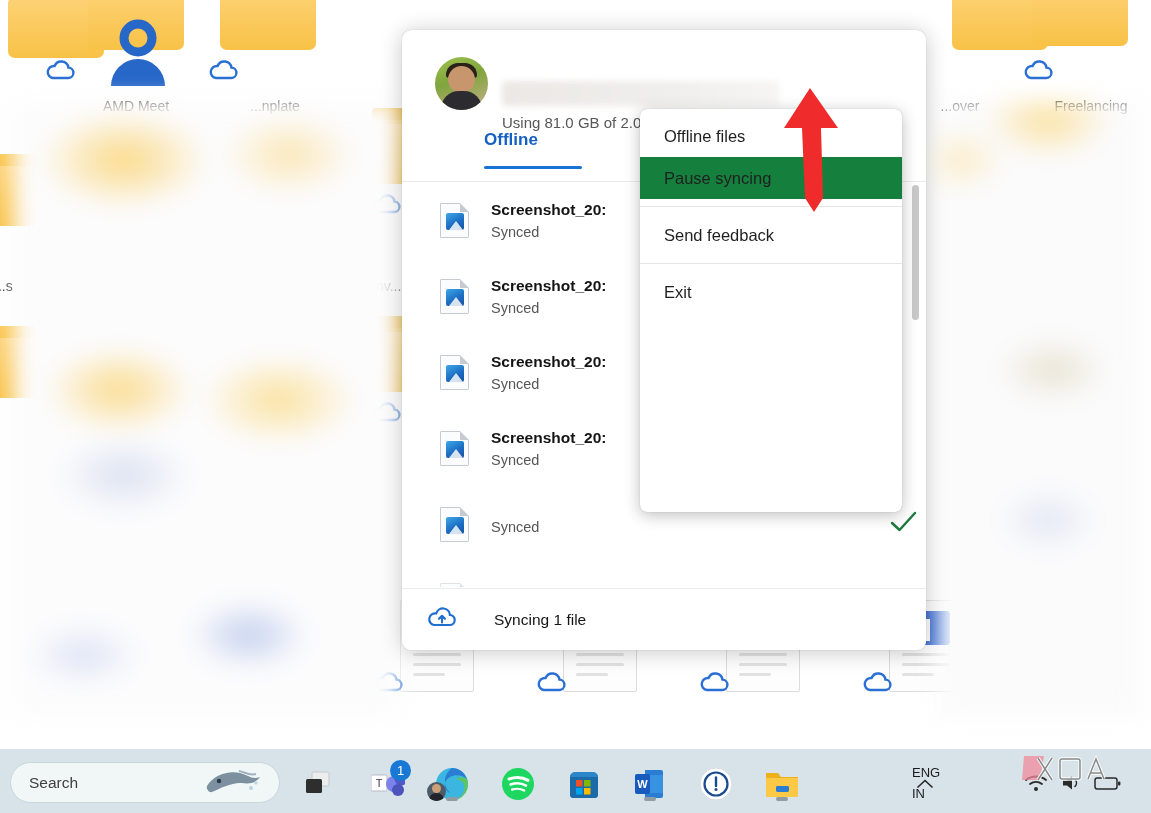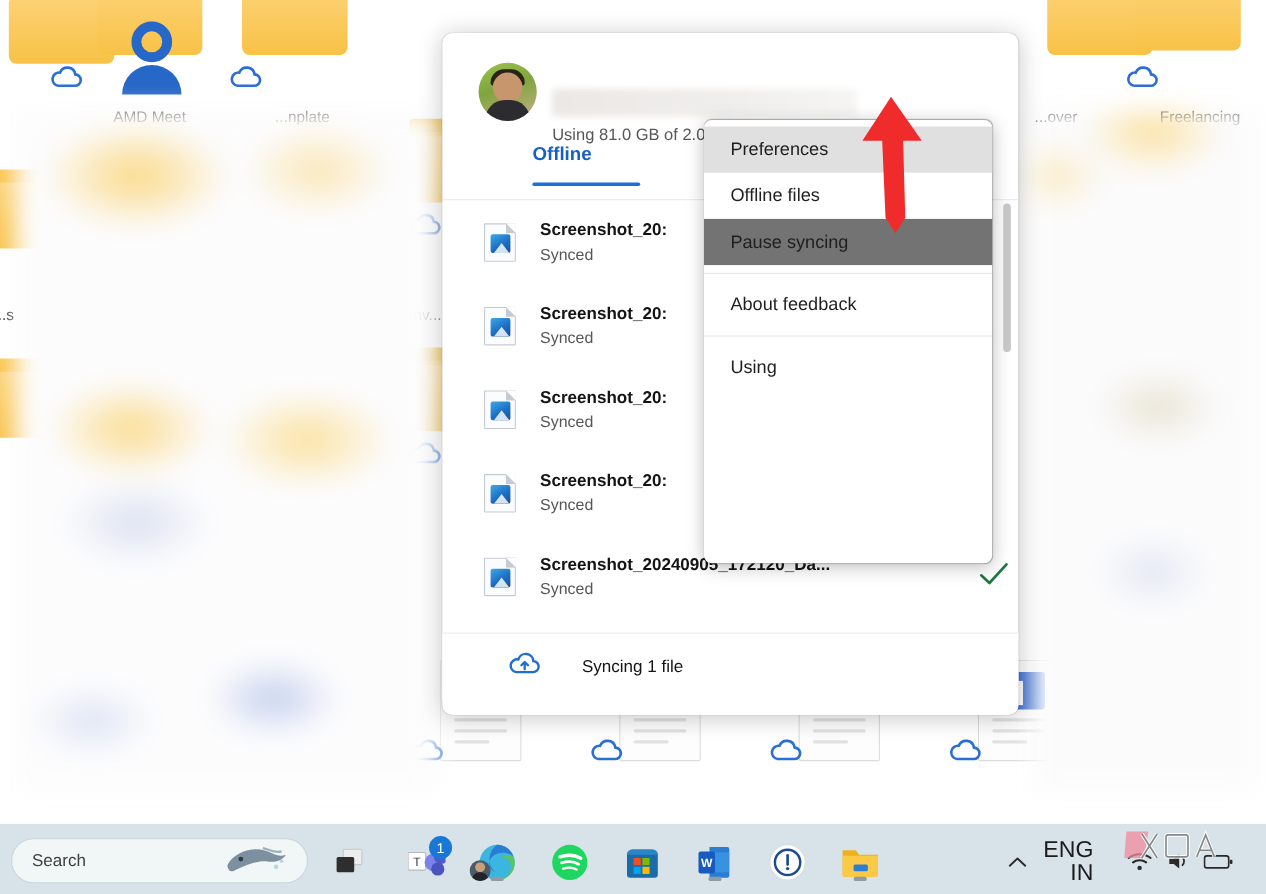--- a/index.html
+++ b/index.html
@@ -162,39 +162,39 @@
   }
   .filestatus { font-size:14.5px; color:#565656; margin-top:5px; }
   .checkmark { width:46px; flex:0 0 auto; text-align:center; }
 
   #panel-scrollbar {
     position:absolute; right:7px; top:155px; width:7px; height:135px;
     background:#c9c9c9; border-radius:4px; cursor:pointer;
   }
 
   #panel-footer {
-    position:absolute; left:0; bottom:13px; width:524px; height:62px;
+    position:absolute; left:0; bottom:0; width:524px; height:62px;
     background:#ffffff; border-top:1px solid #ececec;
-    display:flex; align-items:center; padding-left:59px;
+    display:flex; align-items:center; padding-left:24px;
   }
   #footer-text { margin-left:36px; font-size:15.5px; color:#141414; }
 
   
   #ctxmenu {
     position:absolute; left:640px; top:109px; width:262px; height:403px;
     background:#ffffff; border-radius:7px;
     box-shadow:0 3px 16px rgba(0,0,0,.26), 0 0 1px rgba(0,0,0,.3);
     padding:6px 0; z-index:40;
   }
   .menuitem {
     height:42px; display:flex; align-items:center; padding-left:24px;
     font-size:16.5px; color:#1f1f1f; cursor:pointer;
   }
   .menuitem.hl { background:#e0e0e0; }
-  .menuitem.hl2 { background:#737373; }
+  .menuitem.hl2 { background:#15803d; }
   .menusep { height:1px; background:#e6e6e6; margin:7px 0; }
 
   
   #red-arrow {
     position:absolute; left:762px; top:86px; width:94px; height:128px;
     z-index:60; pointer-events:none;
   }
 
   
   #taskbar {
@@ -210,22 +210,22 @@
   #ray { position:absolute; right:12px; top:3px; width:64px; height:35px; }
   .tbicon {
     position:absolute; top:14px; width:42px; height:42px; cursor:pointer;
     display:flex; align-items:center; justify-content:center;
   }
   .tbdot {
     position:absolute; bottom:4px; left:50%; margin-left:-6px;
     width:12px; height:4px; border-radius:2px; background:#8f9da3;
   }
   #lang {
-    position:absolute; left:948px; top:13px; width:46px;
-    text-align:right; font-size:21px; color:#1b1b1b; line-height:21px;
+    position:absolute; left:912px; top:13px; width:46px;
+    text-align:left; font-size:13px; color:#1b1b1b; line-height:21px;
     cursor:pointer;
   }
   #chevron-up-btn {
     position:absolute; left:908px; top:22px; width:34px; height:26px;
     cursor:pointer; display:flex; align-items:center; justify-content:center;
   }
   #tray {
     position:absolute; left:1024px; top:18px; width:112px; height:36px;
     display:flex; align-items:center; cursor:pointer;
   }
@@ -442,21 +442,20 @@
         <div class="filestatus">Synced</div>
       </div>
       <div class="checkmark"></div>
     </div>
 
     <div class="filerow">
       <div class="fileicon">
           <div class="pic"></div>
         </div>
       <div class="filetext">
-        <div class="filename">Screenshot_20240905_172120_Da...</div>
         <div class="filestatus">Synced</div>
       </div>
       <div class="checkmark">
         <svg width="27" height="22" viewBox="0 0 27 22">
           <polyline points="2,12 9.5,19 25,2" fill="none" stroke="#1d7a3e" stroke-width="2.4" stroke-linecap="round" stroke-linejoin="round"></polyline>
         </svg>
       </div>
     </div>
 
     <div class="filerow" style="opacity:.55;">
@@ -474,27 +473,26 @@
       <svg width="32" height="24" viewBox="0 0 32 24">
         <path d="M8 19h15.5a5 5 0 0 0 .4-10A7 7 0 0 0 10.2 7.5 5.6 5.6 0 0 0 8 19z" fill="none" stroke="#1f6fd0" stroke-width="2.2"></path>
         <path d="M16 16.5v-6M16 9.8l-3 3M16 9.8l3 3" fill="none" stroke="#1f6fd0" stroke-width="2.1" stroke-linecap="round" stroke-linejoin="round"></path>
       </svg>
     </div>
     <div id="footer-text">Syncing 1 file</div>
   </div>
 </div>
 
 <div id="ctxmenu">
-  <div class="menuitem hl">Preferences</div>
   <div class="menuitem">Offline files</div>
   <div class="menuitem hl2">Pause syncing</div>
   <div class="menusep"></div>
-  <div class="menuitem">About feedback</div>
+  <div class="menuitem">Send feedback</div>
   <div class="menusep"></div>
-  <div class="menuitem">Using</div>
+  <div class="menuitem">Exit</div>
 </div>
 
 <div id="red-arrow">
   <svg width="94" height="128" viewBox="0 0 94 128">
     <path d="M48 2 L76 42 L59 42 L61 112 L52 126 L43 112 L40 42 L22 42 Z" fill="#ef2b2b"></path>
   </svg>
 </div>
 
 <div id="taskbar">
 

